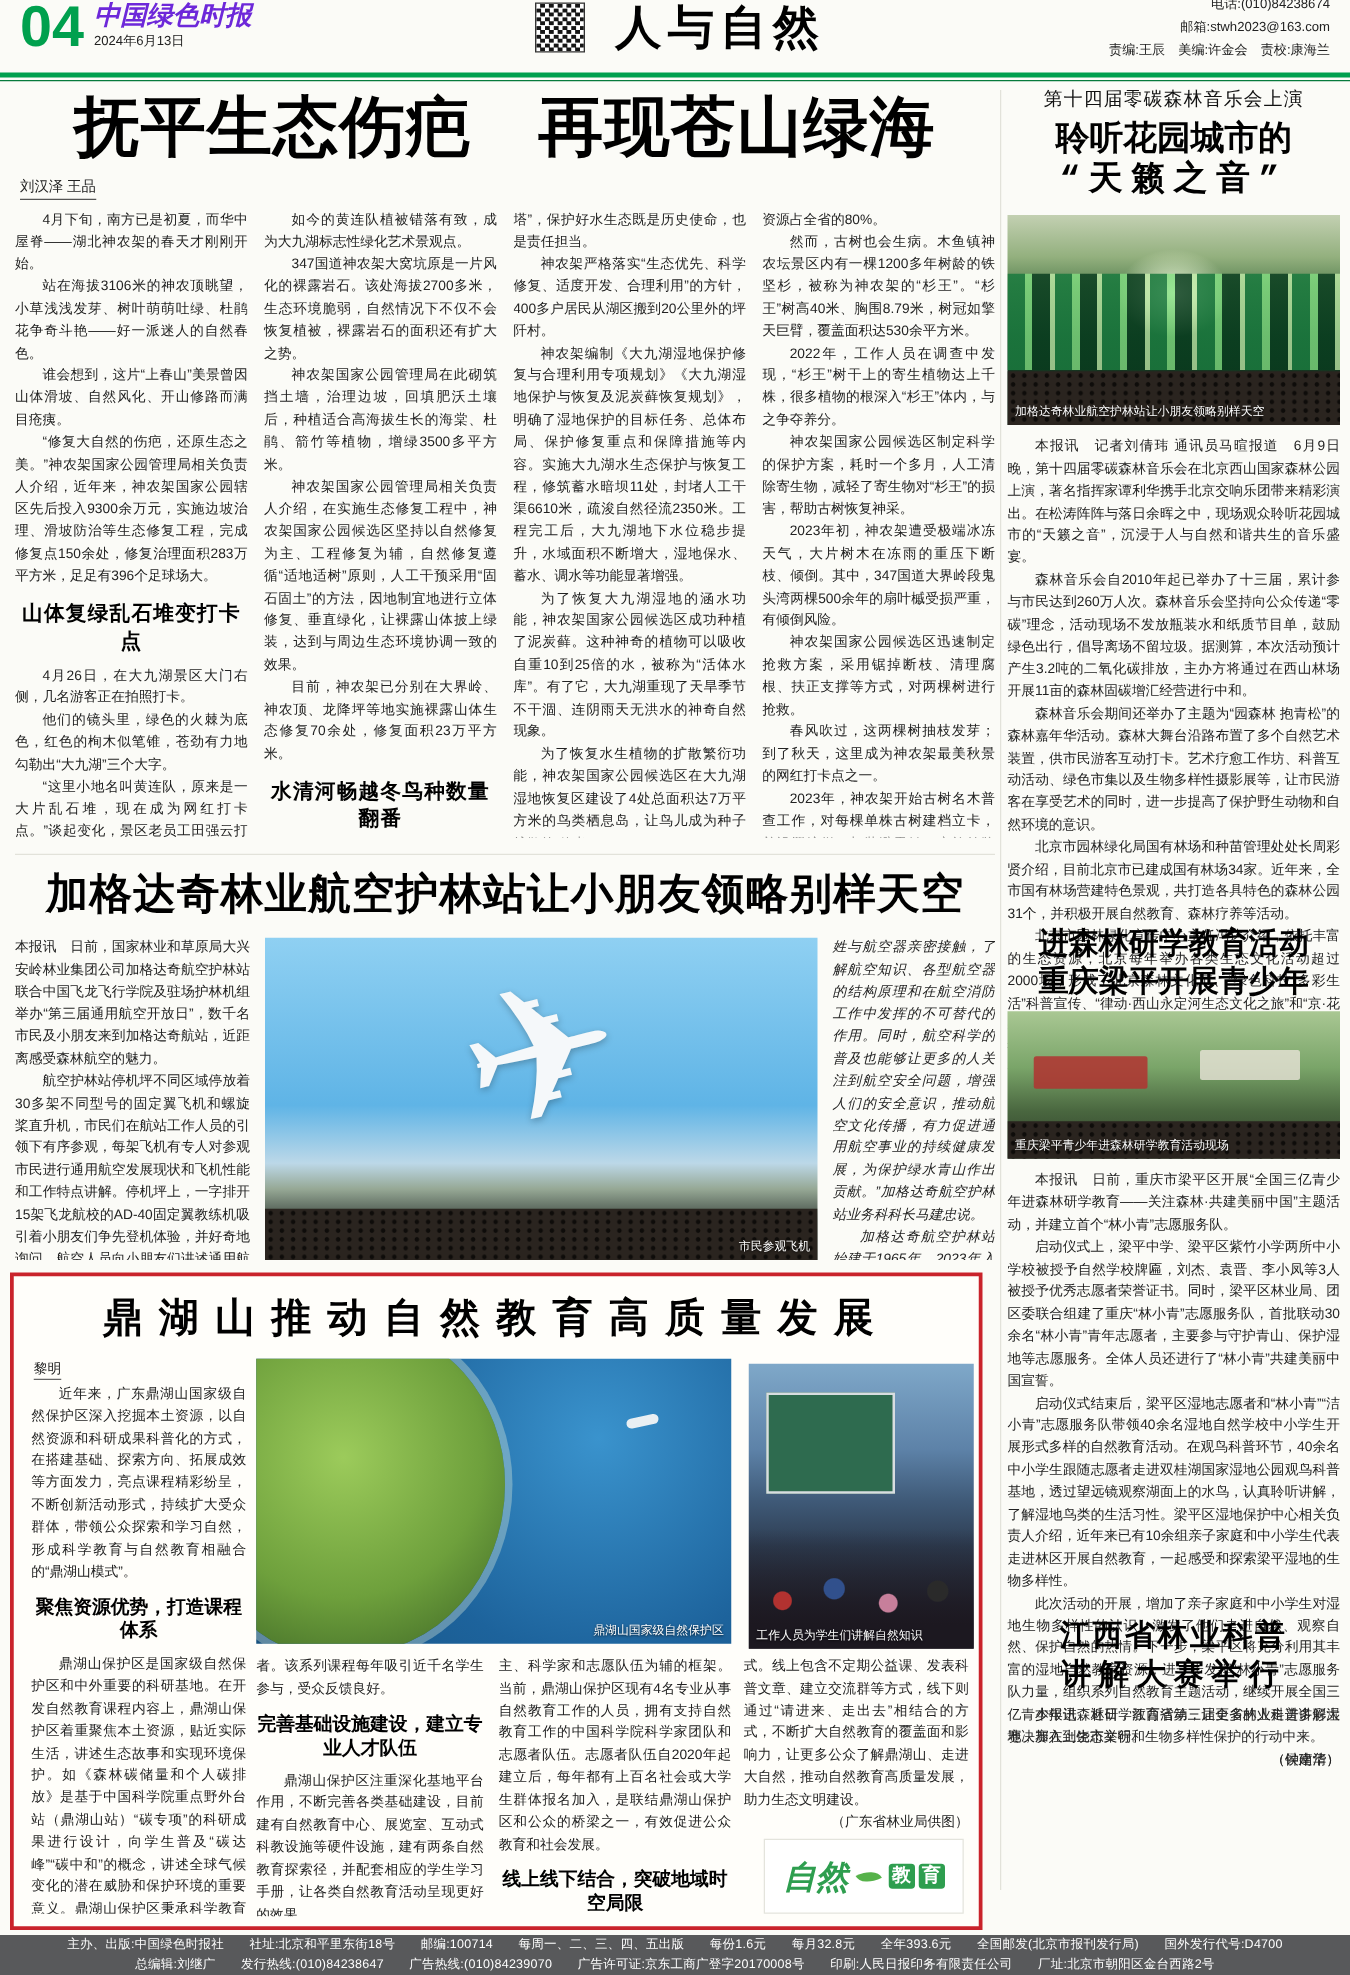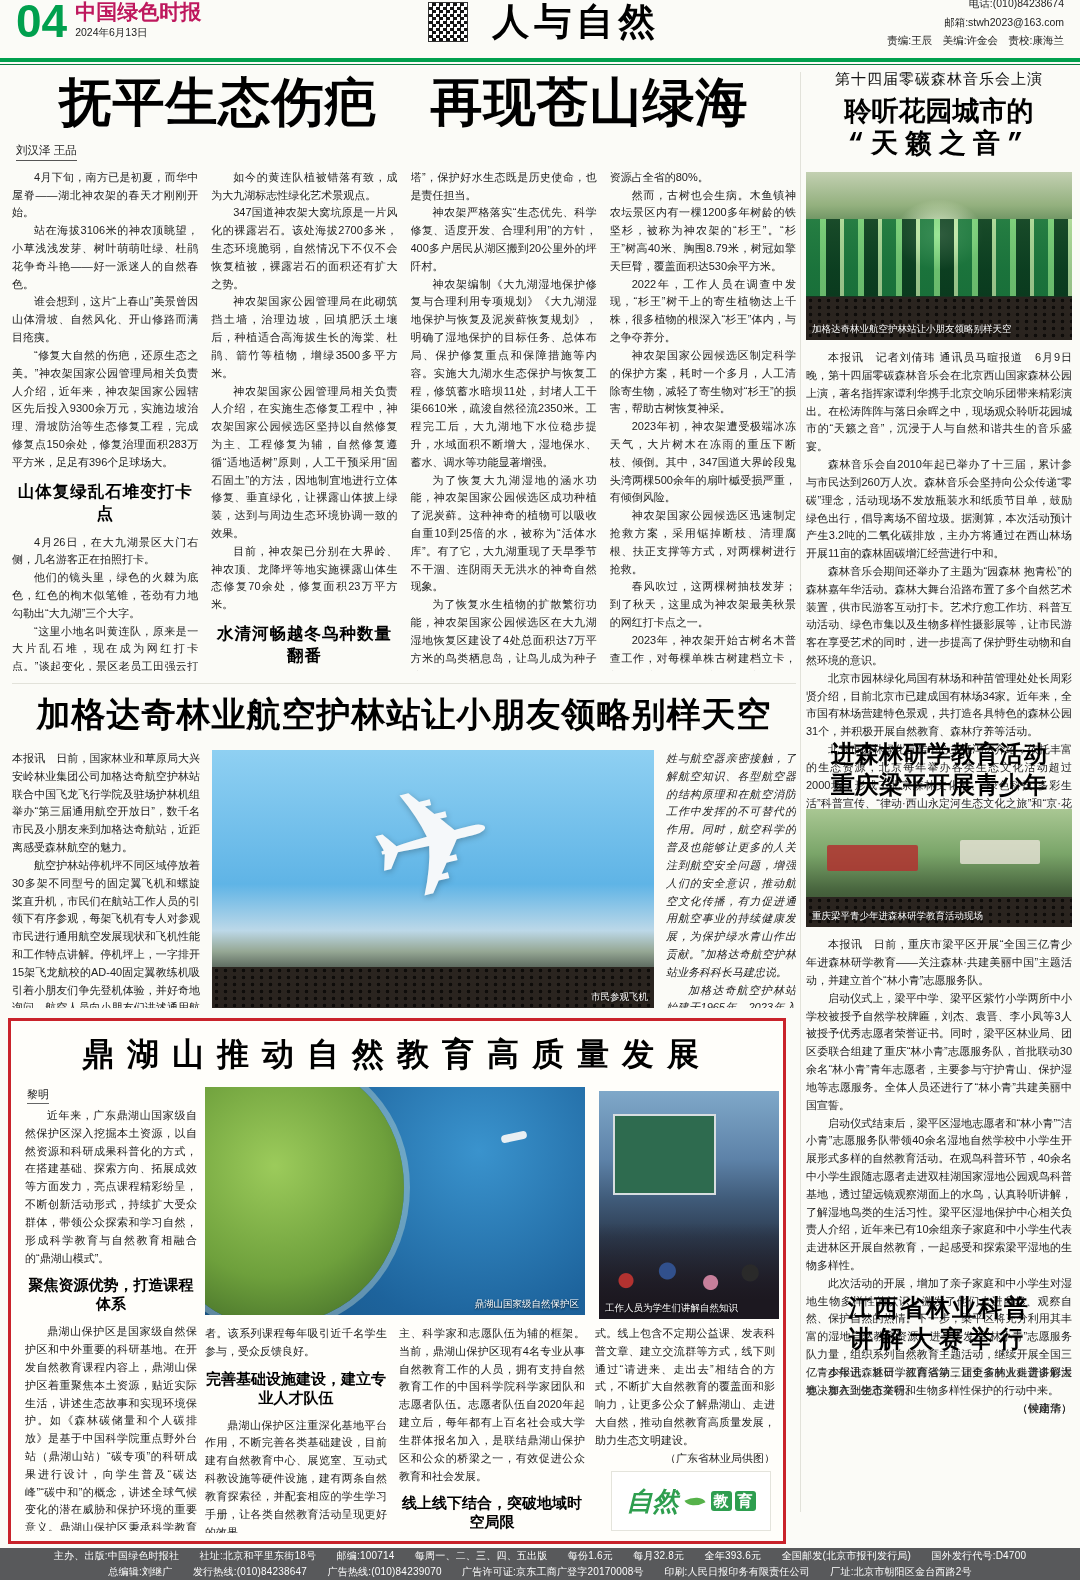--- a/index.html
+++ b/index.html
@@ -3,21 +3,21 @@
 <meta charset="utf-8">
 <style>
   html,body{margin:0;padding:0;background:#e9e9e9;}
   .page{position:relative;width:1080px;height:1580px;margin:0 auto;background:#fbfbf7;
         font-family:"Liberation Sans","DejaVu Sans",sans-serif;color:#1b1b1b;overflow:hidden;}
   
   .masthead{position:absolute;top:0;left:0;width:1080px;height:44px;box-sizing:border-box;
             display:flex;align-items:center;justify-content:space-between;padding:17px 16px;}
   .mh-left{display:flex;align-items:flex-start;gap:8px;}
   .page-num{font-size:46px;font-weight:bold;color:#00a04e;line-height:.95;}
-  .brand-name{font-family:"DejaVu Serif",serif;font-weight:bold;font-size:21px;color:#be185d;line-height:1.1;}
+  .brand-name{font-family:"DejaVu Serif",serif;font-style:italic;font-weight:bold;font-size:21px;color:#6d28d9;line-height:1.1;}
   .brand-date{font-size:10.5px;color:#222;margin-top:3px;}
   .mh-center{display:flex;align-items:center;gap:12px;}
   .qr{width:38px;height:38px;border:1px solid #333;background-image:repeating-conic-gradient(#151515 0% 25%,#fff 0% 50%);background-size:7px 7px;}
   .section-title{font-family:"DejaVu Serif",serif;font-weight:900;font-size:37px;letter-spacing:5px;color:#000;margin-left:12px;}
   .mh-right{font-size:10.5px;text-align:right;line-height:1.75;color:#222;}
   .rule{position:absolute;top:58px;left:0;width:1080px;height:7px;box-sizing:border-box;
         border-top:4px solid #00a04e;border-bottom:1px solid #067a3c;}
   .vline{position:absolute;left:800px;top:72px;height:1440px;width:1px;background:#e2e2da;}
   .hline{position:absolute;left:12px;top:683px;width:784px;height:1px;background:#e2e2da;}
   

